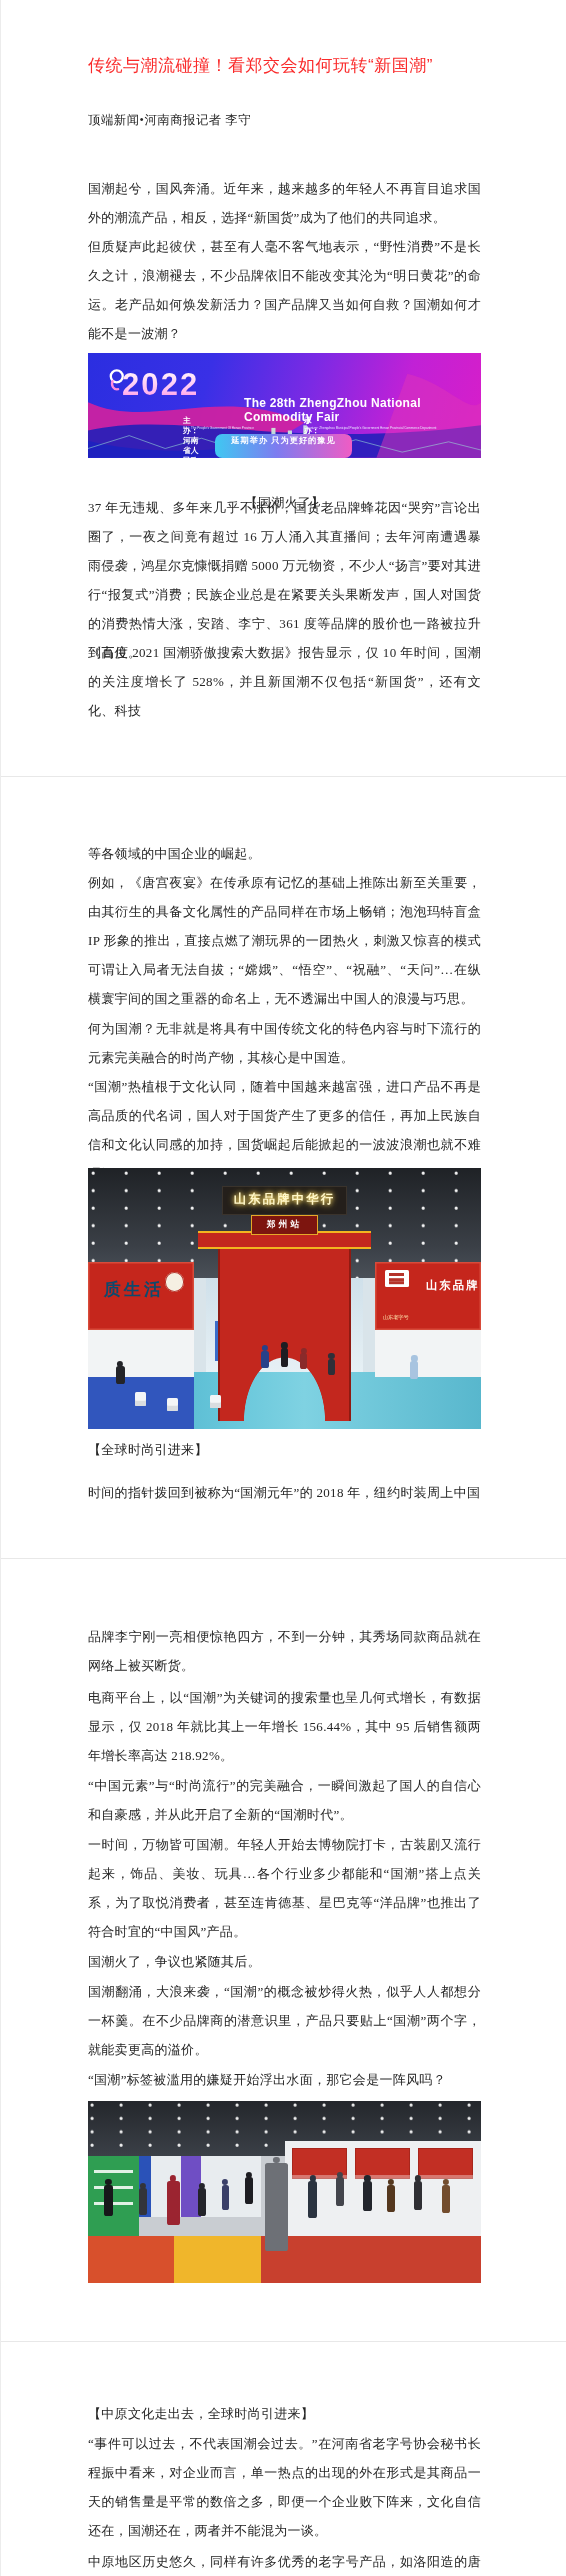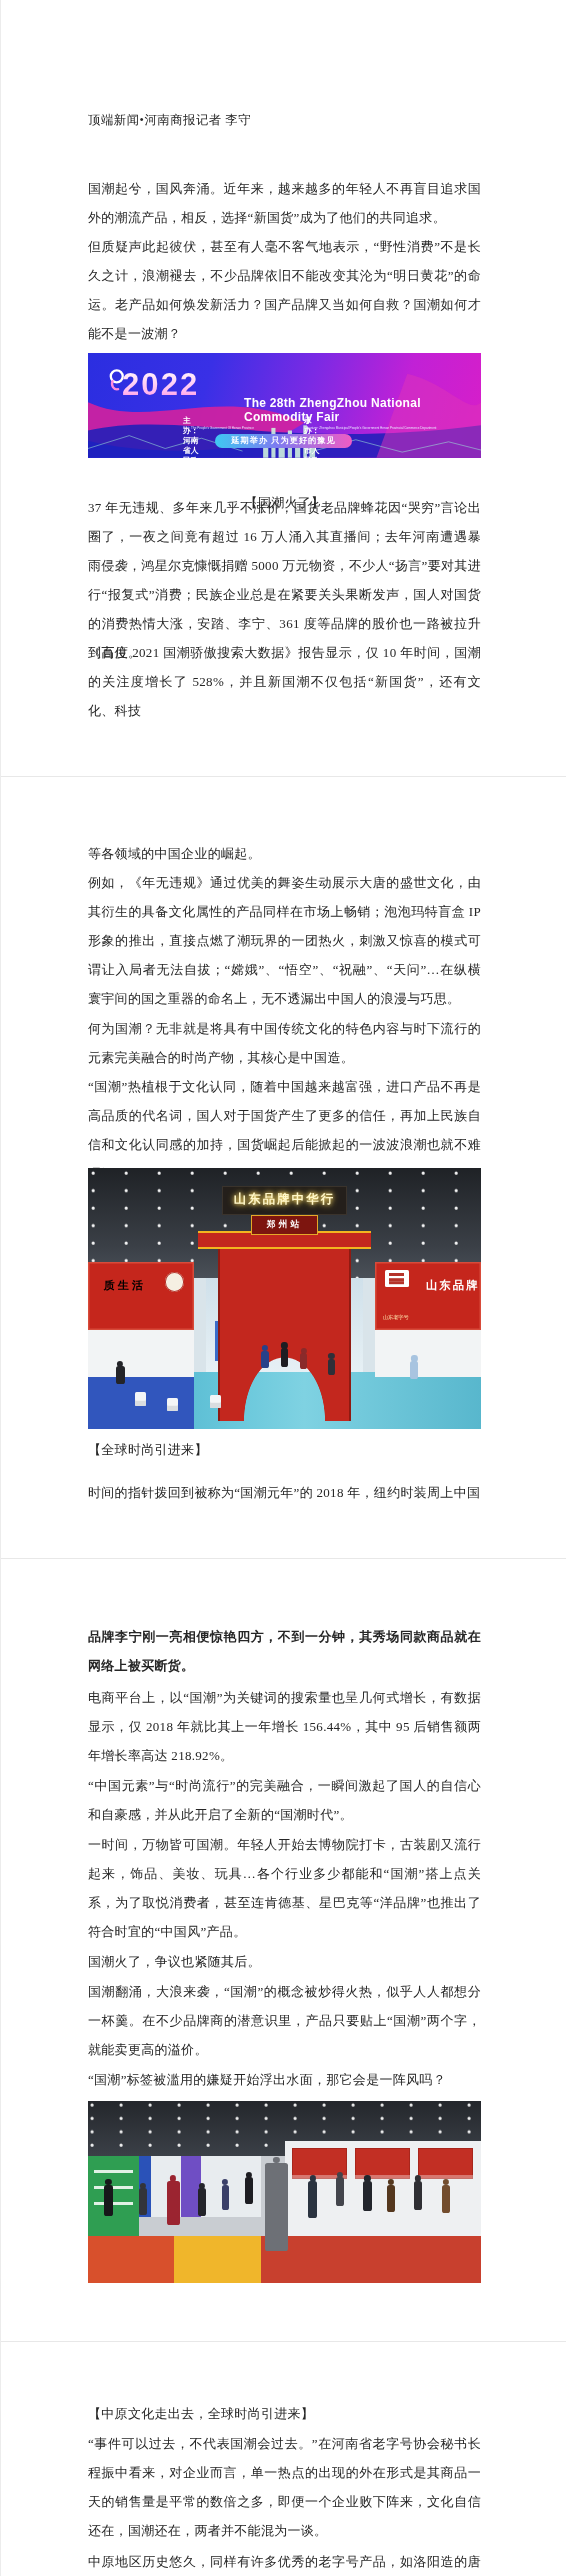--- a/index.html
+++ b/index.html
@@ -28,41 +28,41 @@
   .banner{top:353px;height:105px;}
   .b-bg{inset:0;background:linear-gradient(105deg,#2b2ee0 0%,#3930e6 30%,#7b2ae4 55%,#c121d6 78%,#d81ec8 100%);}
   .b-waves{left:0;top:0;}
   .b-year{left:34px;top:14.4px;font-family:"Liberation Sans", sans-serif;font-size:31px;font-weight:bold;
     background:linear-gradient(180deg,#ffffff,#ffb9f0 70%,#ff7ad9);-webkit-background-clip:text;background-clip:text;color:transparent;letter-spacing:2.1px;}
   .b-title{left:155px;top:19.6px;font-family:"Liberation Sans", sans-serif;font-size:17.5px;font-weight:bold;color:#ffffff;letter-spacing:1px;}
   .b-subtitle{left:156px;top:43px;font-family:"Liberation Sans", sans-serif;font-size:12px;font-weight:bold;color:#ffffff;letter-spacing:0.3px;}
   .b-host{left:95px;top:63px;font-family:"Liberation Sans", sans-serif;font-size:7.7px;font-weight:bold;color:#ffffff;}
   .b-org{left:216px;top:63px;font-family:"Liberation Sans", sans-serif;font-size:7.7px;font-weight:bold;color:#ffffff;}
   .b-host-en,.b-org-en{position:absolute;left:0;top:10.3px;font-size:3.1px;font-weight:normal;color:#e8e4ff;white-space:nowrap;}
-  .b-pill{left:127px;top:81px;width:137px;height:14px;border-radius:7.2px;
+  .b-pill{left:127px;top:81px;width:137px;height:24px;border-radius:7.2px;
     background:linear-gradient(90deg,#3fc8f2,#7d7cf0 45%,#ef5cc4);text-align:center;
     font-family:"Liberation Sans", sans-serif;font-size:8.2px;font-weight:bold;color:#ffffff;line-height:14px;letter-spacing:1px;}
   .b-elephant{left:19.6px;top:15.5px;width:17.5px;height:23px;}
 
   
   .p2{top:1168px;height:261px;background:#d9e4ea;}
   .p2-ceiling{left:0;top:0;width:100%;height:42%;
     background:linear-gradient(180deg,#1f2226,#3a3f46 70%,#4a5058);}
   .p2-lights{left:0;top:0;width:100%;height:42%;
     background-image:radial-gradient(circle at 5.2px 5.2px,rgba(255,255,255,.95) 1px,rgba(255,255,255,0) 2.1px);
     background-size:33px 17.5px;}
   .p2-hall{left:30%;top:42%;width:40%;height:40%;background:linear-gradient(180deg,#cfe0ea,#e9f2f6);}
   .p2-hall .hb{position:absolute;bottom:20%;width:9%;height:38%;}
   .p2-floor{left:0;top:78%;width:100%;height:22%;background:linear-gradient(90deg,#47a9c6,#66c6da 35%,#7fd2e2 55%,#58b7cd);}
   .p2-floor-blue{left:0;top:80%;width:27%;height:20%;background:#3156bd;}
   .p2-booth-l{left:0;top:36%;width:27%;height:26%;background:#c5261c;box-shadow:inset 0 0 0 1.5px #d84b3a;}
   .p2-booth-l-lower{left:0;top:62%;width:27%;height:18%;background:#f2f4f5;}
   .p2-booth-r{left:73%;top:36%;width:27%;height:26%;background:#c5261c;box-shadow:inset 0 0 0 1.5px #d84b3a;}
   .p2-booth-r-lower{left:73%;top:62%;width:27%;height:18%;background:#f2f4f5;}
-  .p2-ltxt{left:4%;top:42%;font-family:"Liberation Sans", sans-serif;font-size:11px;color:#000000;letter-spacing:3.1px;font-weight:bold;}
+  .p2-ltxt{left:4%;top:42%;font-family:"Liberation Sans", sans-serif;font-size:17px;color:#0c4a6e;letter-spacing:3.1px;font-weight:bold;}
   .p2-lcircle{left:19.5%;top:40%;width:19.6px;height:19.6px;border-radius:50%;background:#f5efe2;box-shadow:inset 0 0 0 1px #b5332a;}
   .p2-rtxt{left:86%;top:42%;font-family:"Liberation Sans", sans-serif;font-size:11.3px;color:#fff;letter-spacing:2.1px;font-weight:bold;white-space:nowrap;}
   .p2-rlogo{left:75.5%;top:39%;width:24px;height:17.5px;background:#fff;border-radius:1.5px;}
   .p2-rlogo::after{content:"";position:absolute;left:4.1px;top:3.6px;width:15.5px;height:3.1px;background:#b5332a;box-shadow:0 5.2px 0 0 #b5332a, 0 8.2px 0 0 #b5332a;}
   .p2-rcaption{left:75%;top:56%;font-family:"Liberation Sans", sans-serif;font-size:5.2px;color:#ffe9b0;}
   .p2-arch{left:33%;top:30%;width:34%;height:67%;background:#c3271e;
     -webkit-mask:radial-gradient(ellipse 52% 62% at 50% 100%,transparent 58%,#000 59%);
     mask:radial-gradient(ellipse 52% 62% at 50% 100%,transparent 58%,#000 59%);}
   .p2-arch-trim{left:33%;top:30%;width:34%;height:67%;border-left:2.1px solid #8f1a12;border-right:2.1px solid #8f1a12;box-sizing:border-box;}
   .p2-cornice{left:28%;top:24%;width:44%;height:7%;background:#c3271e;border-top:2.6px solid #f2b51f;border-bottom:2.1px solid #f2b51f;box-sizing:border-box;}
@@ -88,35 +88,36 @@
   .p3-right-white{left:50%;top:22%;width:50%;height:52%;background:#eef0f2;}
   .p3-board{position:absolute;top:26%;height:17%;background:#c22f24;box-shadow:inset 0 -4.1px 0 rgba(255,255,255,.35), inset 0 0 0 1px #a8261c;}
   .p3-floor{left:0;top:74%;width:100%;height:26%;
     background:linear-gradient(90deg,#d8502c 0 22%,#f0b62b 22% 44%,#c8402e 44% 100%);}
 </style>
 </head>
 <body>
 
 <div class="canvas">
 
+  <div class="article-title">传统与潮流碰撞！看郑交会如何玩转“新国潮”</div>
   <div class="byline">顶端新闻•河南商报记者 李守</div>
 
   <div>
       <div class="para" style="top: 174px;">国潮起兮，国风奔涌。近年来，越来越多的年轻人不再盲目追求国外的潮流产品，相反，选择“新国货”成为了他们的共同追求。</div>
       <div class="para" style="top: 232px;">但质疑声此起彼伏，甚至有人毫不客气地表示，“野性消费”不是长久之计，浪潮褪去，不少品牌依旧不能改变其沦为“明日黄花”的命运。老产品如何焕发新活力？国产品牌又当如何自救？国潮如何才能不是一波潮？</div>
       <div class="heading" style="top: 488px; text-align: center;">【国潮火了】</div>
       <div class="para" style="top: 493px;">37 年无违规、多年来几乎不涨价，国货老品牌蜂花因“哭穷”言论出圈了，一夜之间竟有超过 16 万人涌入其直播间；去年河南遭遇暴雨侵袭，鸿星尔克慷慨捐赠 5000 万元物资，不少人“扬言”要对其进行“报复式”消费；民族企业总是在紧要关头果断发声，国人对国货的消费热情大涨，安踏、李宁、361 度等品牌的股价也一路被拉升到高位。</div>
       <div class="para" style="top: 638px;">《百度 2021 国潮骄傲搜索大数据》报告显示，仅 10 年时间，国潮的关注度增长了 528%，并且新国潮不仅包括“新国货”，还有文化、科技</div>
       <div class="para" style="top: 839px;">等各领域的中国企业的崛起。</div>
-      <div class="para" style="top: 868px;">例如，《年无违规》通过优美的舞姿生动展示大唐的盛世文化，由其衍生的具备文化属性的产品同样在市场上畅销；泡泡玛特盲盒 IP 形象的推出，直接点燃了潮玩界的一团热火，刺激又惊喜的模式可谓让入局者无法自拔；“嫦娥”、“悟空”、“祝融”、“天问”…在纵横寰宇间的国之重器的命名上，无不透漏出中国人的浪漫与巧思。</div>
+      <div class="para" style="top: 868px;">例如，《唐宫夜宴》在传承原有记忆的基础上推陈出新至关重要，由其衍生的具备文化属性的产品同样在市场上畅销；泡泡玛特盲盒 IP 形象的推出，直接点燃了潮玩界的一团热火，刺激又惊喜的模式可谓让入局者无法自拔；“嫦娥”、“悟空”、“祝融”、“天问”…在纵横寰宇间的国之重器的命名上，无不透漏出中国人的浪漫与巧思。</div>
       <div class="para" style="top: 1014px;">何为国潮？无非就是将具有中国传统文化的特色内容与时下流行的元素完美融合的时尚产物，其核心是中国造。</div>
       <div class="para" style="top: 1072px;">“国潮”热植根于文化认同，随着中国越来越富强，进口产品不再是高品质的代名词，国人对于国货产生了更多的信任，再加上民族自信和文化认同感的加持，国货崛起后能掀起的一波波浪潮也就不难理解。</div>
       <div class="heading" style="top: 1435px;">【全球时尚引进来】</div>
       <div class="para" style="top: 1478px;">时间的指针拨回到被称为“国潮元年”的 2018 年，纽约时装周上中国</div>
-      <div class="para" style="top: 1622px; font-weight: bold;">品牌李宁刚一亮相便惊艳四方，不到一分钟，其秀场同款商品就在网络上被买断货。</div>
+      <div class="para" style="top: 1622px;">品牌李宁刚一亮相便惊艳四方，不到一分钟，其秀场同款商品就在网络上被买断货。</div>
       <div class="para" style="top: 1683px;">电商平台上，以“国潮”为关键词的搜索量也呈几何式增长，有数据显示，仅 2018 年就比其上一年增长 156.44%，其中 95 后销售额两年增长率高达 218.92%。</div>
       <div class="para" style="top: 1771px;">“中国元素”与“时尚流行”的完美融合，一瞬间激起了国人的自信心和自豪感，并从此开启了全新的“国潮时代”。</div>
       <div class="para" style="top: 1830px;">一时间，万物皆可国潮。年轻人开始去博物院打卡，古装剧又流行起来，饰品、美妆、玩具…各个行业多少都能和“国潮”搭上点关系，为了取悦消费者，甚至连肯德基、星巴克等“洋品牌”也推出了符合时宜的“中国风”产品。</div>
       <div class="para" style="top: 1947px;">国潮火了，争议也紧随其后。</div>
       <div class="para" style="top: 1977px;">国潮翻涌，大浪来袭，“国潮”的概念被炒得火热，似乎人人都想分一杯羹。在不少品牌商的潜意识里，产品只要贴上“国潮”两个字，就能卖更高的溢价。</div>
       <div class="para" style="top: 2065px;">“国潮”标签被滥用的嫌疑开始浮出水面，那它会是一阵风吗？</div>
       <div class="heading" style="top: 2399px;">【中原文化走出去，全球时尚引进来】</div>
       <div class="para" style="top: 2429px;">“事件可以过去，不代表国潮会过去。”在河南省老字号协会秘书长程振中看来，对企业而言，单一热点的出现的外在形式是其商品一天的销售量是平常的数倍之多，即便一个企业败下阵来，文化自信还在，国潮还在，两者并不能混为一谈。</div>
       <div class="para" style="top: 2547px;">中原地区历史悠久，同样有许多优秀的老字号产品，如洛阳造的唐三彩被用作电子竞技英雄联盟的赛事奖杯而意外走红，开封百年白记花生糕之前七成以上的特色产品被游客用做伴手礼，后来重新设计包装、推出了“爱上宋大酥”“恋上菊花酥”等符合大众口味的产品而大受市场欢迎。他表示，国潮时代下，如何讲好自身故事，发挥工匠精神，在传承原有记忆的基础上推陈出新至关重要。</div>
     </div>

